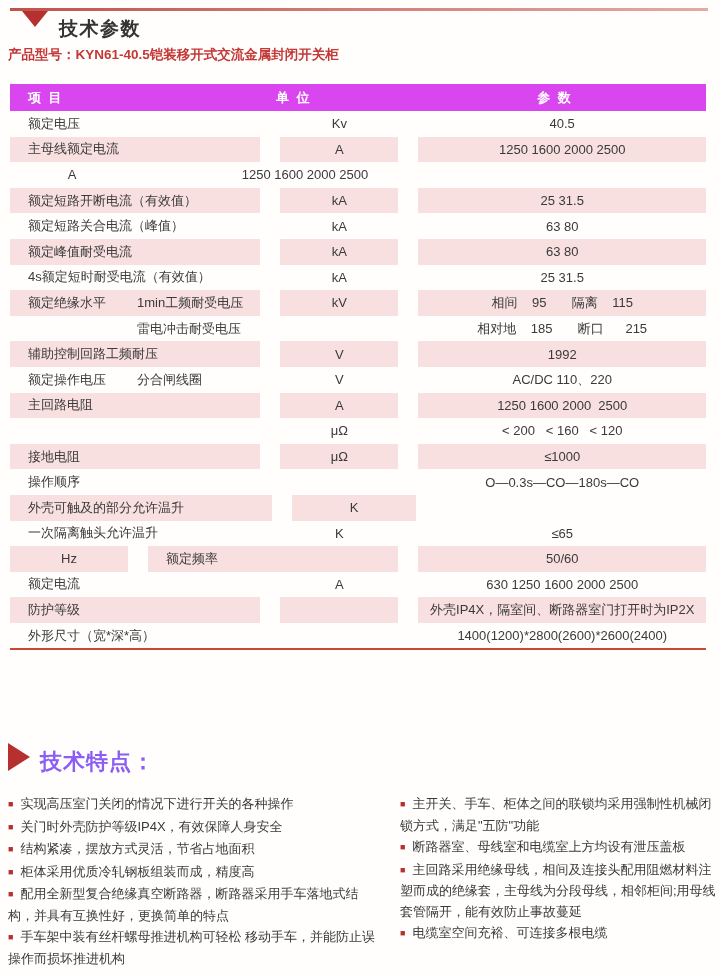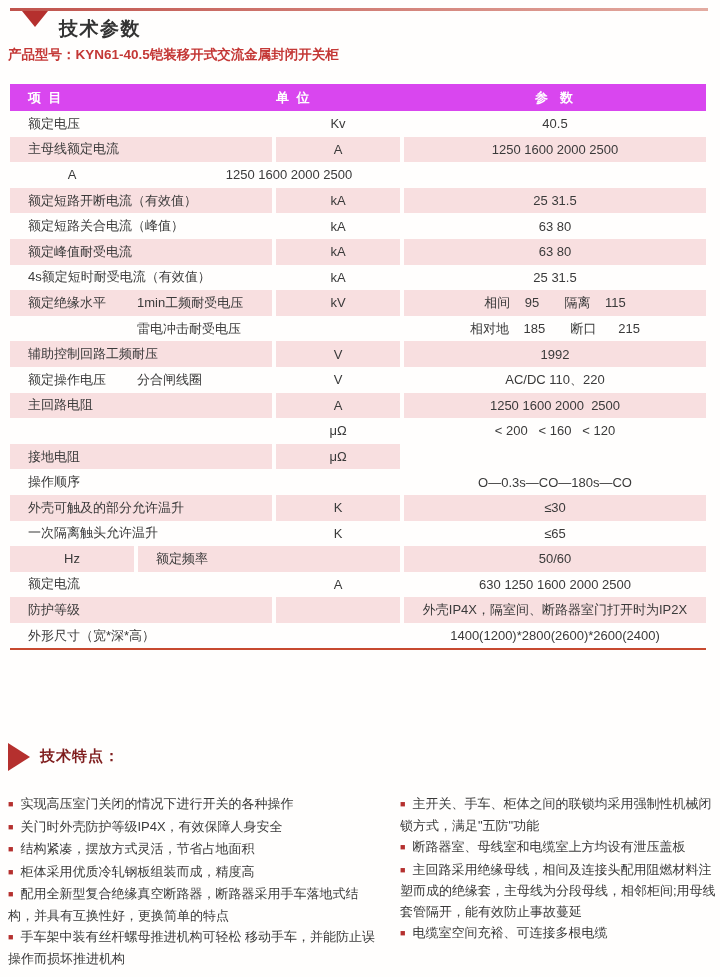--- a/index.html
+++ b/index.html
@@ -18,36 +18,36 @@
   .sec1-title { position:absolute; left:59px; top:16px; font-size:19px;
     font-weight:bold; color:#333; letter-spacing:1.5px; }
   .model { position:absolute; left:8px; top:46px; font-size:13.5px;
     font-weight:bold; color:#c43836; }
   
   .spec-table { position:absolute; left:10px; top:84px; width:696px; }
   .thead { display:flex; height:27px; align-items:center; background:#d946ef;
     color:#ffffff; font-size:13px; font-weight:bold; letter-spacing:2px; }
   .thead .hc1 { width:266px; padding-left:18px; box-sizing:border-box; }
   .thead .hc2 { width:128px; text-align:left; }
-  .thead .hc3 { width:302px; text-align:center;font-family:Liberation Mono, monospace; }
-  .tbody .trow { display:flex; gap:4px; height:25.6px; }
+  .thead .hc3 { width:302px; text-align:center; }
+  .tbody .trow { display:flex; gap:20px; height:25.6px; }
   .cell { display:flex; align-items:center; font-size:13px; background:transparent; }
   .c1 { width:262px; position:relative; padding-left:18px; box-sizing:border-box; }
   .c1 .sub { position:absolute; left:127px; white-space:nowrap; }
   .c2 { width:124px; justify-content:center; }
   .c3 { width:302px; justify-content:center; white-space:pre; }
   .tbody .trow:nth-child(even) .cell { background:#f8dfe0; }
   .bottom-rule { position:absolute; left:10px; top:648px; width:696px; height:2px;
     background:#c7492f; }
   
   .tri-right { position:absolute; left:8px; top:743px; width:0; height:0;
     border-top:14px solid transparent; border-bottom:14px solid transparent;
     border-left:22px solid #b5302e; }
-  .sec2-title { position:absolute; left:40px; top:747px; font-size:15px;
-    font-weight:bold; color:#7f1d1d; letter-spacing:1px; }
+  .sec2-title { position:absolute; left:40px; top:747px; font-size:22px;
+    font-weight:bold; color:#8b5cf6; letter-spacing:1px; }
   .features-left  { position:absolute; left:8px;   top:794px; width:368px; }
   .features-right { position:absolute; left:400px; top:794px; width:316px; }
   .feat { margin:0 0 1px 0; font-size:13px; line-height:20.5px; color:#3a3a3a; }
   .sq::before { content:"■"; color:#b5302e; font-size:9px; margin-right:7px;
     position:relative; top:-1px; }
 </style>
 </head>
 <body>
 
 <div class="top-rule"></div>
@@ -161,36 +161,36 @@
         </div>
         <div class="cell c2">μΩ</div>
         <div class="cell c3">&lt; 200   &lt; 160   &lt; 120</div>
       </div>
     <div class="trow">
         <div class="cell c1">
           <span>接地电阻</span>
           <span class="sub"></span>
         </div>
         <div class="cell c2">μΩ</div>
+        <div class="cell c3">≤1000</div>
       </div>
     <div class="trow">
         <div class="cell c1">
           <span>操作顺序</span>
           <span class="sub"></span>
         </div>
         <div class="cell c2"></div>
         <div class="cell c3">O—0.3s—CO—180s—CO</div>
       </div>
     <div class="trow">
         <div class="cell c1">
           <span>外壳可触及的部分允许温升</span>
           <span class="sub"></span>
         </div>
         <div class="cell c2">K</div>
-        <div class="cell c3">≤30</div>
       </div>
     <div class="trow">
         <div class="cell c1">
           <span>一次隔离触头允许温升</span>
           <span class="sub"></span>
         </div>
         <div class="cell c2">K</div>
         <div class="cell c3">≤65</div>
       </div>
     <div class="trow">

